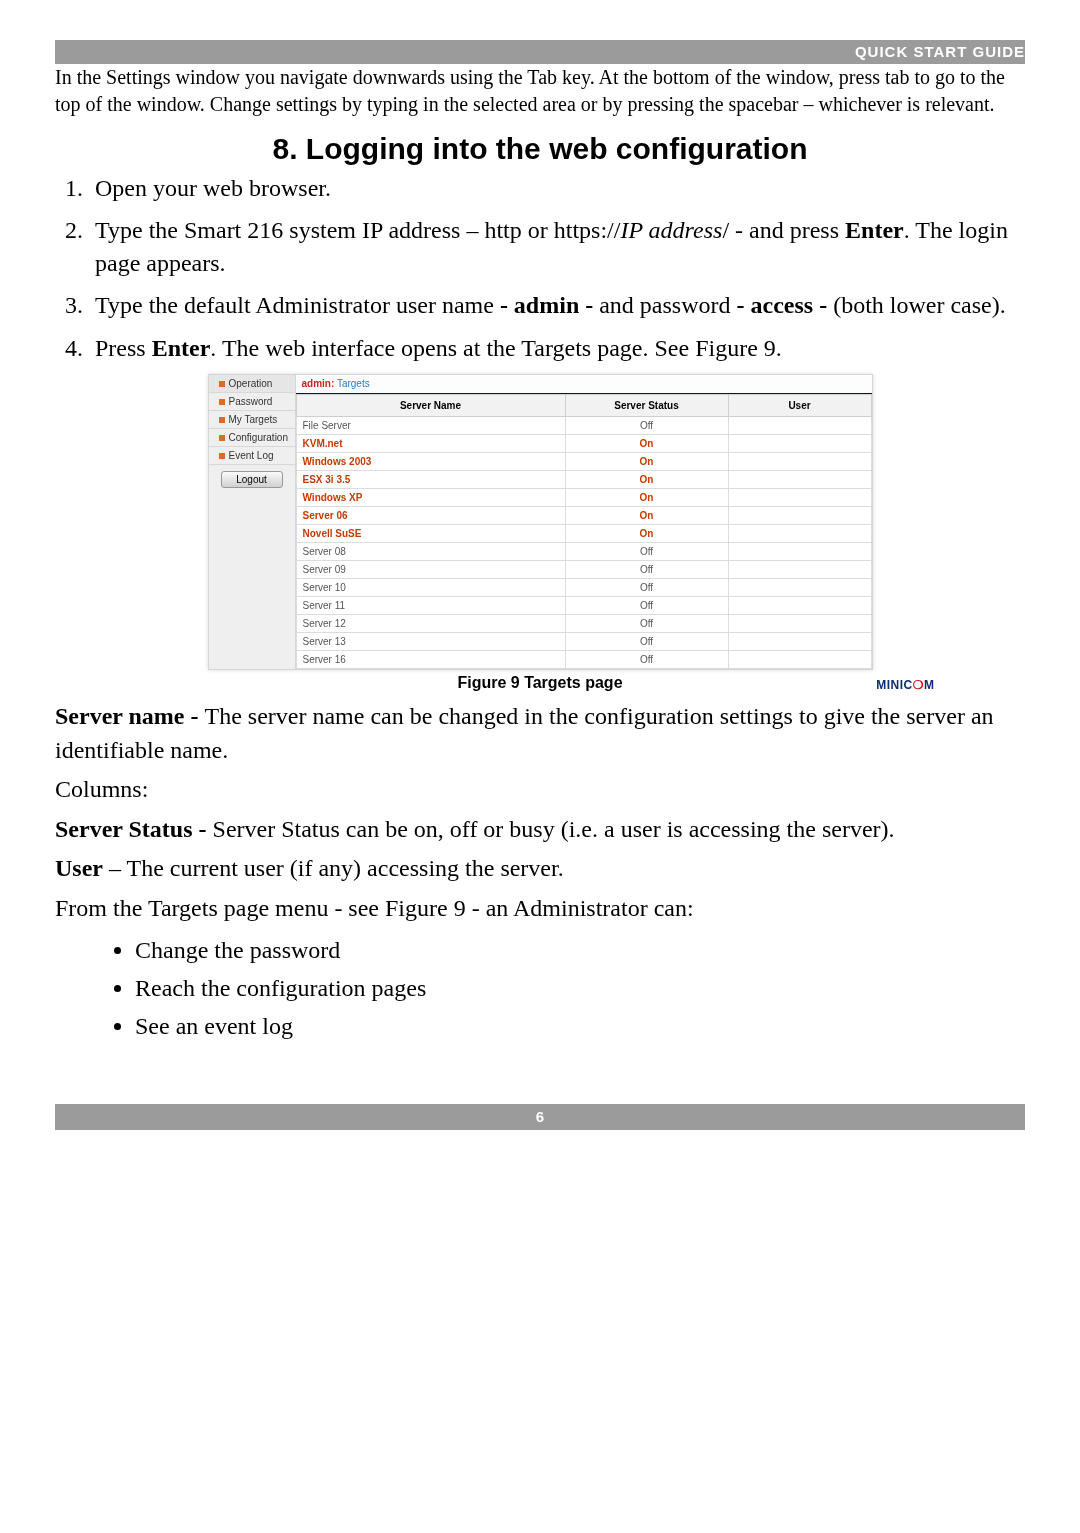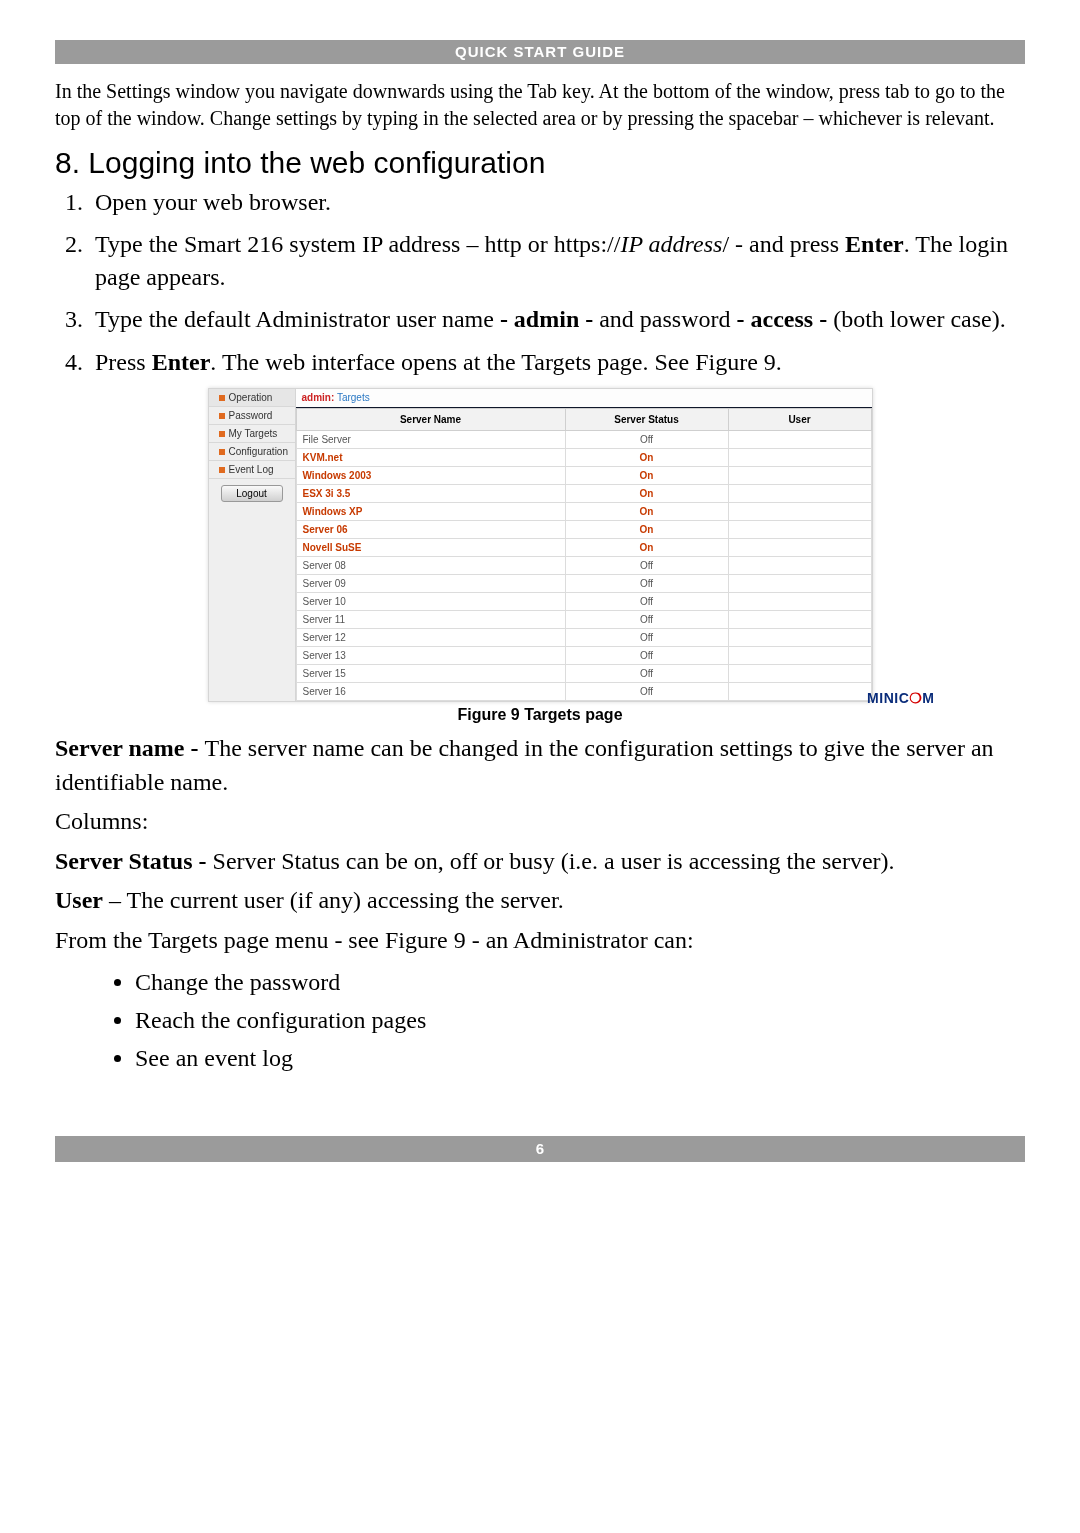--- a/index.html
+++ b/index.html
@@ -13,44 +13,44 @@
     box-sizing: border-box;
     padding: 40px 55px 40px 55px;
   }
   .header-bar {
     background: #9b9b9b;
     color: #fff;
     font-family: Arial, Helvetica, sans-serif;
     font-weight: bold;
     font-size: 15px;
     letter-spacing: 1px;
-    text-align: center;
+    text-align: right;
     padding: 3px 0 4px 0;
-    margin-bottom: 14px;
   }
   .footer-bar {
     background: #9b9b9b;
     color: #fff;
     font-family: Arial, Helvetica, sans-serif;
     font-weight: bold;
     font-size: 15px;
     text-align: center;
     padding: 4px 0 5px 0;
     margin-top: 60px;
   }
   .body-text {
     font-size: 20px;
     line-height: 1.35;
     margin: 0 0 8px 0;
   }
   h2.section {
     font-family: Arial, Helvetica, sans-serif;
-    font-weight: normal;
+    font-weight: bold;
     font-size: 30px;
     margin: 14px 0 6px 0;
+    text-align: center;
   }
   ol.steps {
     font-size: 24px;
     line-height: 1.35;
     margin: 4px 0 8px 0;
     padding-left: 34px;
   }
   ol.steps li {
     margin: 4px 0 10px 0;
     padding-left: 6px;
@@ -65,24 +65,24 @@
   .figure-caption {
     font-family: Arial, Helvetica, sans-serif;
     font-weight: bold;
     font-size: 16px;
     text-align: center;
     margin: 4px 0 8px 0;
   }
   .logo {
     position: absolute;
     right: -62px;
-    bottom: 18px;
-    font-family: Arial, Helvetica, sans-serif;
-    font-weight: bold;
-    font-size: 14px;
+    bottom: 0px;
+    font-family: Arial, Helvetica, sans-serif;
+    font-weight: bold;
+    font-size: 12px;
     letter-spacing: 0.5px;
     color: #0a2c7a;
   }
   .logo .red { color: #d40000; }
   
   .app {
     font-family: Arial, Helvetica, sans-serif;
     font-size: 11px;
     display: flex;
     border: 1px solid #d5d5d5;
@@ -274,25 +274,20 @@
                 <td>Server 12</td>
                 <td class="status">Off</td>
                 <td class="user"></td>
               </tr>
               <tr>
                 <td>Server 13</td>
                 <td class="status">Off</td>
                 <td class="user"></td>
               </tr>
               <tr>
-                <td>Server 15</td>
-                <td class="status">Off</td>
-                <td class="user"></td>
-              </tr>
-              <tr>
                 <td>Server 16</td>
                 <td class="status">Off</td>
                 <td class="user"></td>
               </tr>
             </tbody>
         </table>
       </div>
     </div>
     <div class="logo">
       <span>MINIC</span><span class="red">❍</span><span>M</span>

